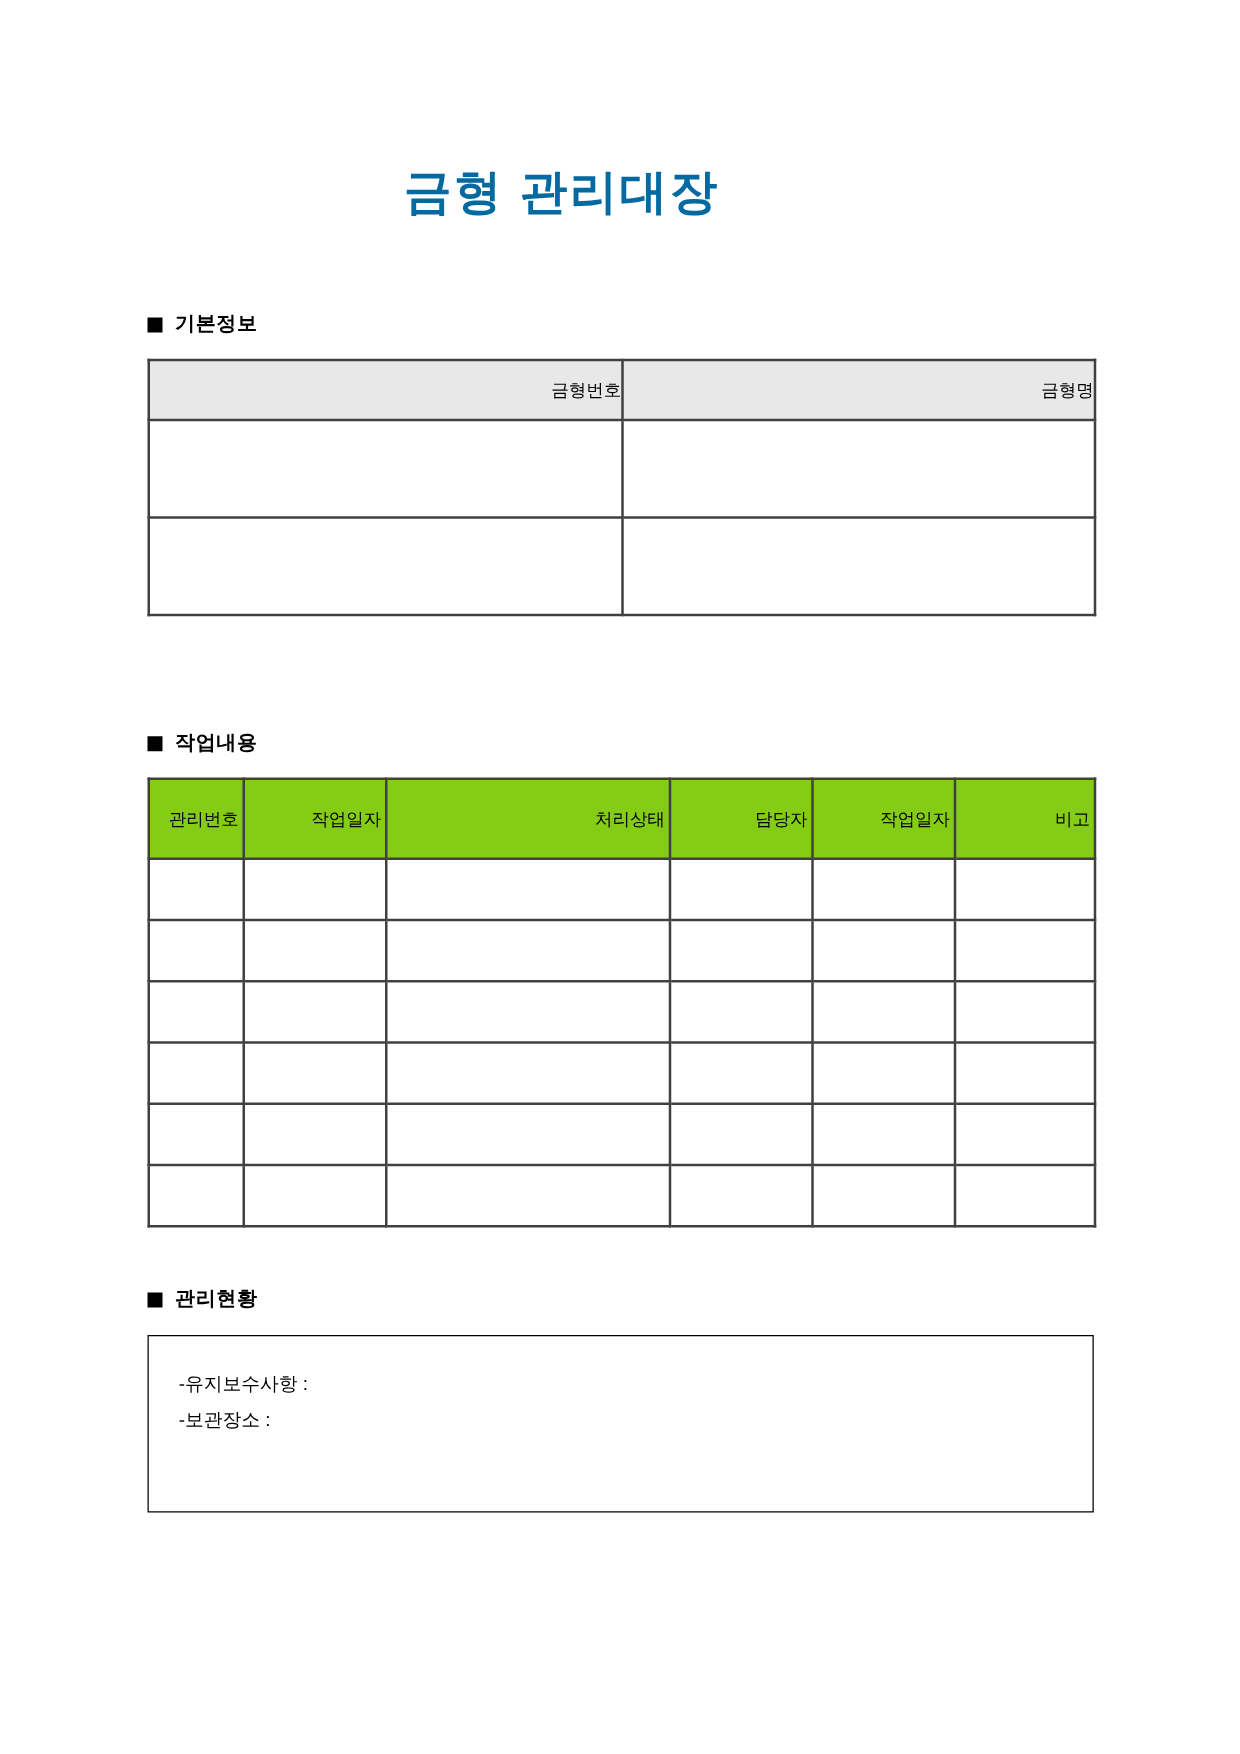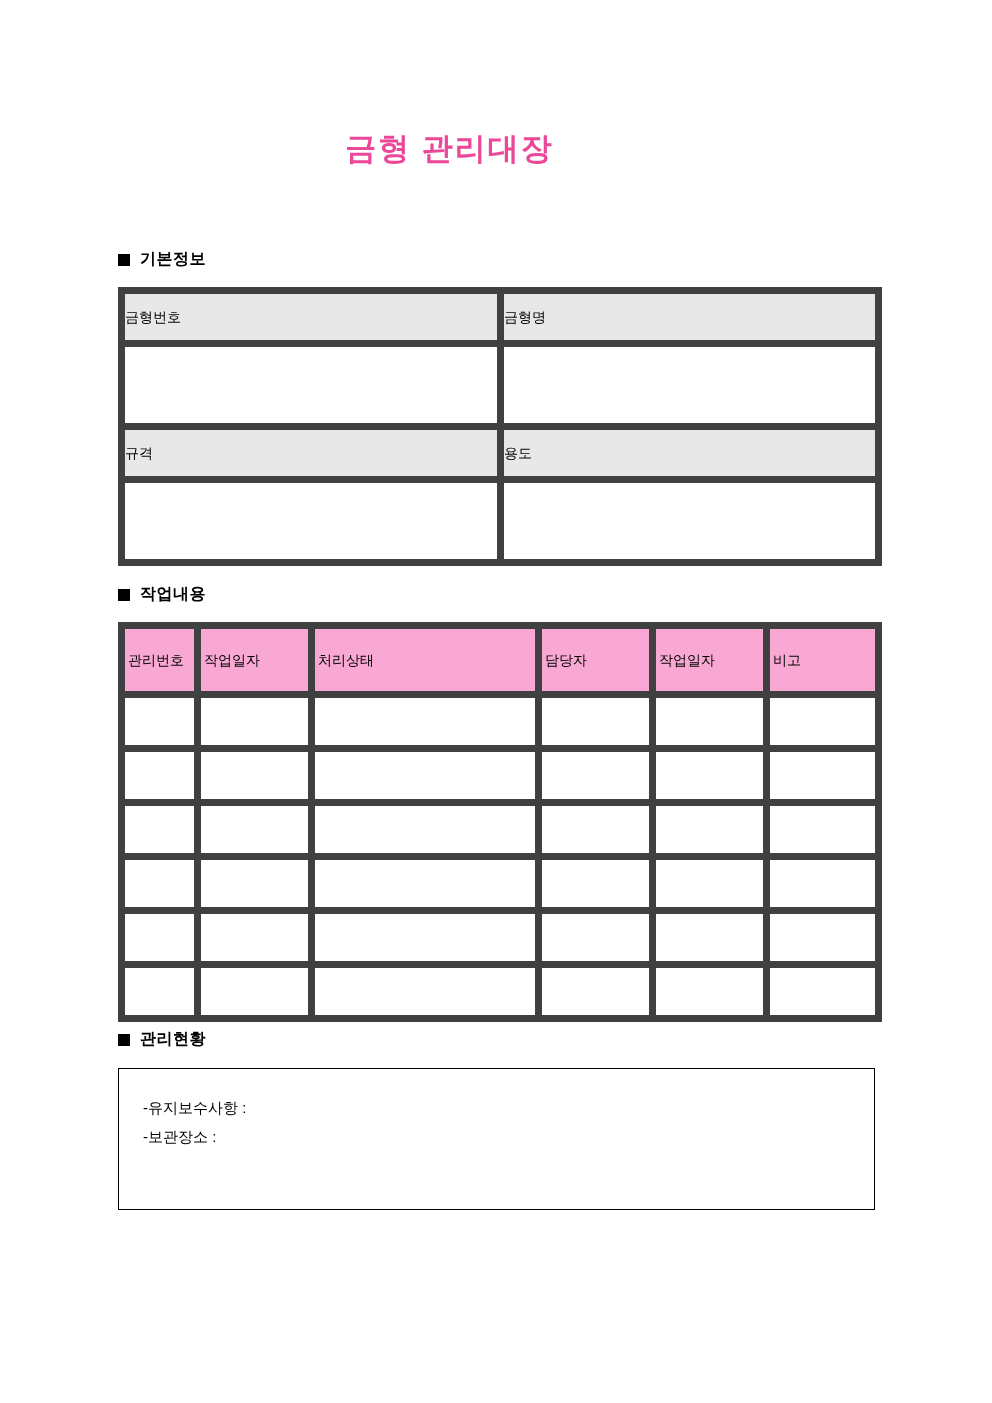--- a/index.html
+++ b/index.html
@@ -24,24 +24,24 @@
     box-sizing: border-box;
   }
 
   
   .doc-title {
     position: absolute;
     left: 0;
     top: 128px;
     width: 899px;
     text-align: center;
-    font-size: 31px;
+    font-size: 38px;
     font-weight: bold;
     letter-spacing: 2px;
-    color: #ec4899;
+    color: #0369a1;
   }
 
   
   .section-heading {
     position: absolute;
     left: 118px;
     font-size: 16px;
     font-weight: bold;
     color: #000;
     display: flex;
@@ -69,23 +69,23 @@
     position: absolute;
     left: 118px;
     border-collapse: collapse;
     table-layout: fixed;
     width: 757px;
     font-size: 14px;
     color: #000;
   }
   table.form-table td,
   table.form-table th {
-    border: 7px solid #404040;
+    border: 2px solid #404040;
     padding: 0;
-    text-align: left;
+    text-align: right;
     vertical-align: middle;
     font-weight: normal;
     font-size: 14px;
     line-height: 1.35;
   }
   table.form-table th.hdr,
   table.form-table td.hdr {
     background: #e8e8e8;
   }
 
@@ -94,21 +94,21 @@
     top: 287px;
   }
   #table-basic td.hdr { height: 46px; }
   #table-basic td.blank { height: 76px; background: #ffffff; }
 
   
   #table-status {
     top: 622px;
   }
   #table-status th {
-    background: #f9a8d4;
+    background: #84cc16;
     height: 58px;
     padding: 2px 3px;
   }
   #table-status td.blank {
     height: 47px;
     background: #ffffff;
   }
 
   
   #notes-box {
@@ -147,24 +147,20 @@
       <col style="width:378px">
     </colgroup>
     <tbody>
       <tr>
         <td class="hdr">금형번호</td>
         <td class="hdr">금형명</td>
       </tr>
       <tr>
         <td class="blank"></td>
         <td class="blank"></td>
-      </tr>
-      <tr>
-        <td class="hdr">규격</td>
-        <td class="hdr">용도</td>
       </tr>
       <tr>
         <td class="blank"></td>
         <td class="blank"></td>
       </tr>
     </tbody>
   </table>
 
   <div class="section-heading" id="heading-status">
     <span class="bullet"></span>

